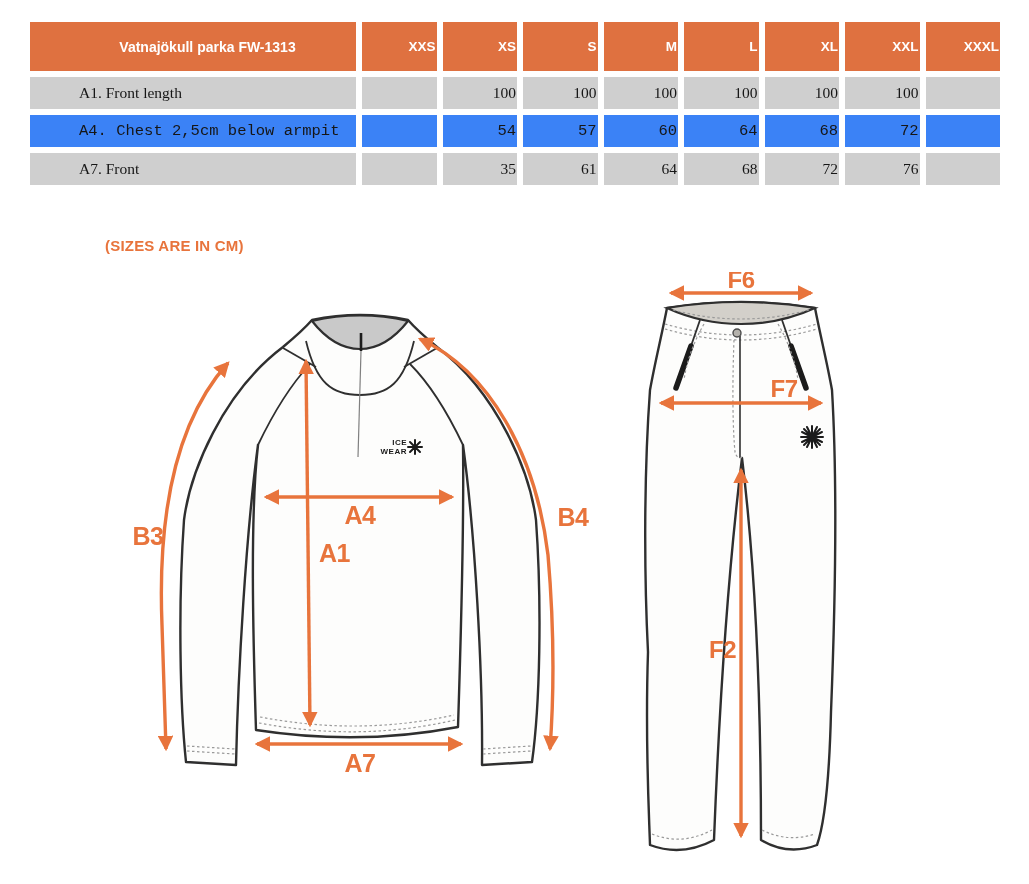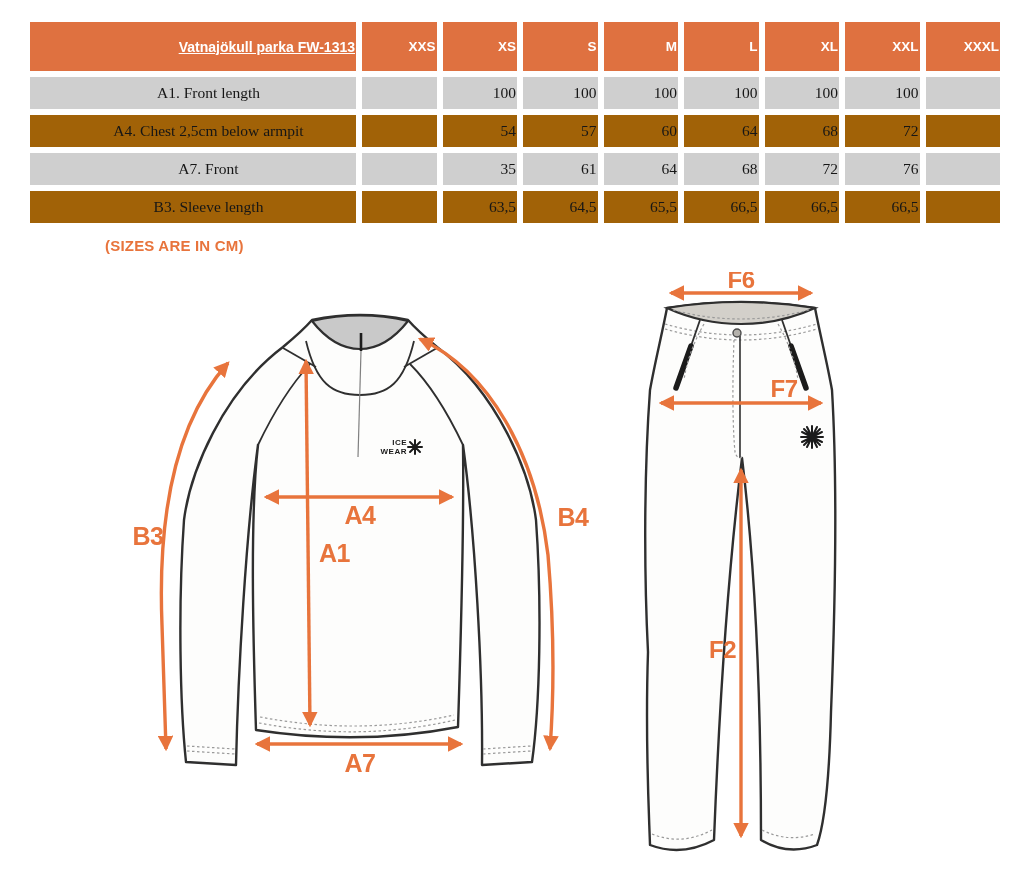--- a/index.html
+++ b/index.html
@@ -3,26 +3,26 @@
 <meta charset="utf-8">
 <style>
   html,body{margin:0;padding:0;background:#fff;}
   .page{position:relative;width:1029px;height:884px;background:#ffffff;overflow:hidden;
         font-family:"Liberation Sans",sans-serif;}
   
   table.size-table{position:absolute;left:24px;top:16px;width:982px;
         border-collapse:separate;border-spacing:6px;table-layout:fixed;}
   table.size-table th{background:#DF7140;color:#ffffff;font-family:"Liberation Sans",sans-serif;
         font-weight:bold;font-size:13.5px;height:47px;text-align:right;vertical-align:middle;}
-  table.size-table th.title-cell{text-align:right;padding-left:30px;font-size:14px;text-decoration:underline;}
+  table.size-table th.title-cell{text-align:center;padding-left:30px;font-size:14px;}
   table.size-table td{height:30px;text-align:right;vertical-align:middle;
         font-family:"Liberation Serif",serif;font-size:15.5px;color:#161616;}
-  table.size-table td.label-cell{text-align:center;padding-left:32px;}
+  table.size-table td.label-cell{text-align:left;padding-left:49px;}
   tr.row-dark td{background:#CFCFCF;}
-  tr.row-light td{background:#a16207;}
+  tr.row-light td{background:#3b82f6;font-family:Liberation Mono, monospace;}
   
   .units-note{position:absolute;left:66px;top:237px;color:#E8743C;
         font-family:"Liberation Sans",sans-serif;font-size:15px;font-weight:600;letter-spacing:.2px;margin-left:39px;}
   
   svg.jacket{position:absolute;left:120px;top:275px;}
   svg.pants{position:absolute;left:630px;top:272px;}
   .garment{fill:#FDFDFC;stroke:#2F2F2F;stroke-width:2.4;stroke-linejoin:round;}
   .seam{fill:none;stroke:#2F2F2F;stroke-width:1.8;}
   .stitch{fill:none;stroke:#9a9a9a;stroke-width:1.2;stroke-dasharray:2.5 2.5;}
   .arrow{fill:none;stroke:#E8743C;stroke-width:3.4;}
@@ -87,31 +87,20 @@
         <td class="label-cell">A7. Front</td>
         <td></td>
         <td>35</td>
         <td>61</td>
         <td>64</td>
         <td>68</td>
         <td>72</td>
         <td>76</td>
         <td></td>
       </tr>
-      <tr class="row-light">
-        <td class="label-cell">B3. Sleeve length</td>
-        <td></td>
-        <td>63,5</td>
-        <td>64,5</td>
-        <td>65,5</td>
-        <td>66,5</td>
-        <td>66,5</td>
-        <td>66,5</td>
-        <td></td>
-      </tr>
     </tbody>
   </table>
 
   <div class="units-note">(SIZES ARE IN CM)</div>
 
   <svg class="jacket" width="500" height="535" viewBox="0 0 500 535">
     <defs>
       <marker id="ahj" viewBox="0 0 10 10" refX="8.5" refY="5" markerWidth="4.6" markerHeight="4.6" orient="auto-start-reverse">
           <path d="M0,0 L10,5 L0,10 Z" fill="#E8743C"></path>
         </marker>

